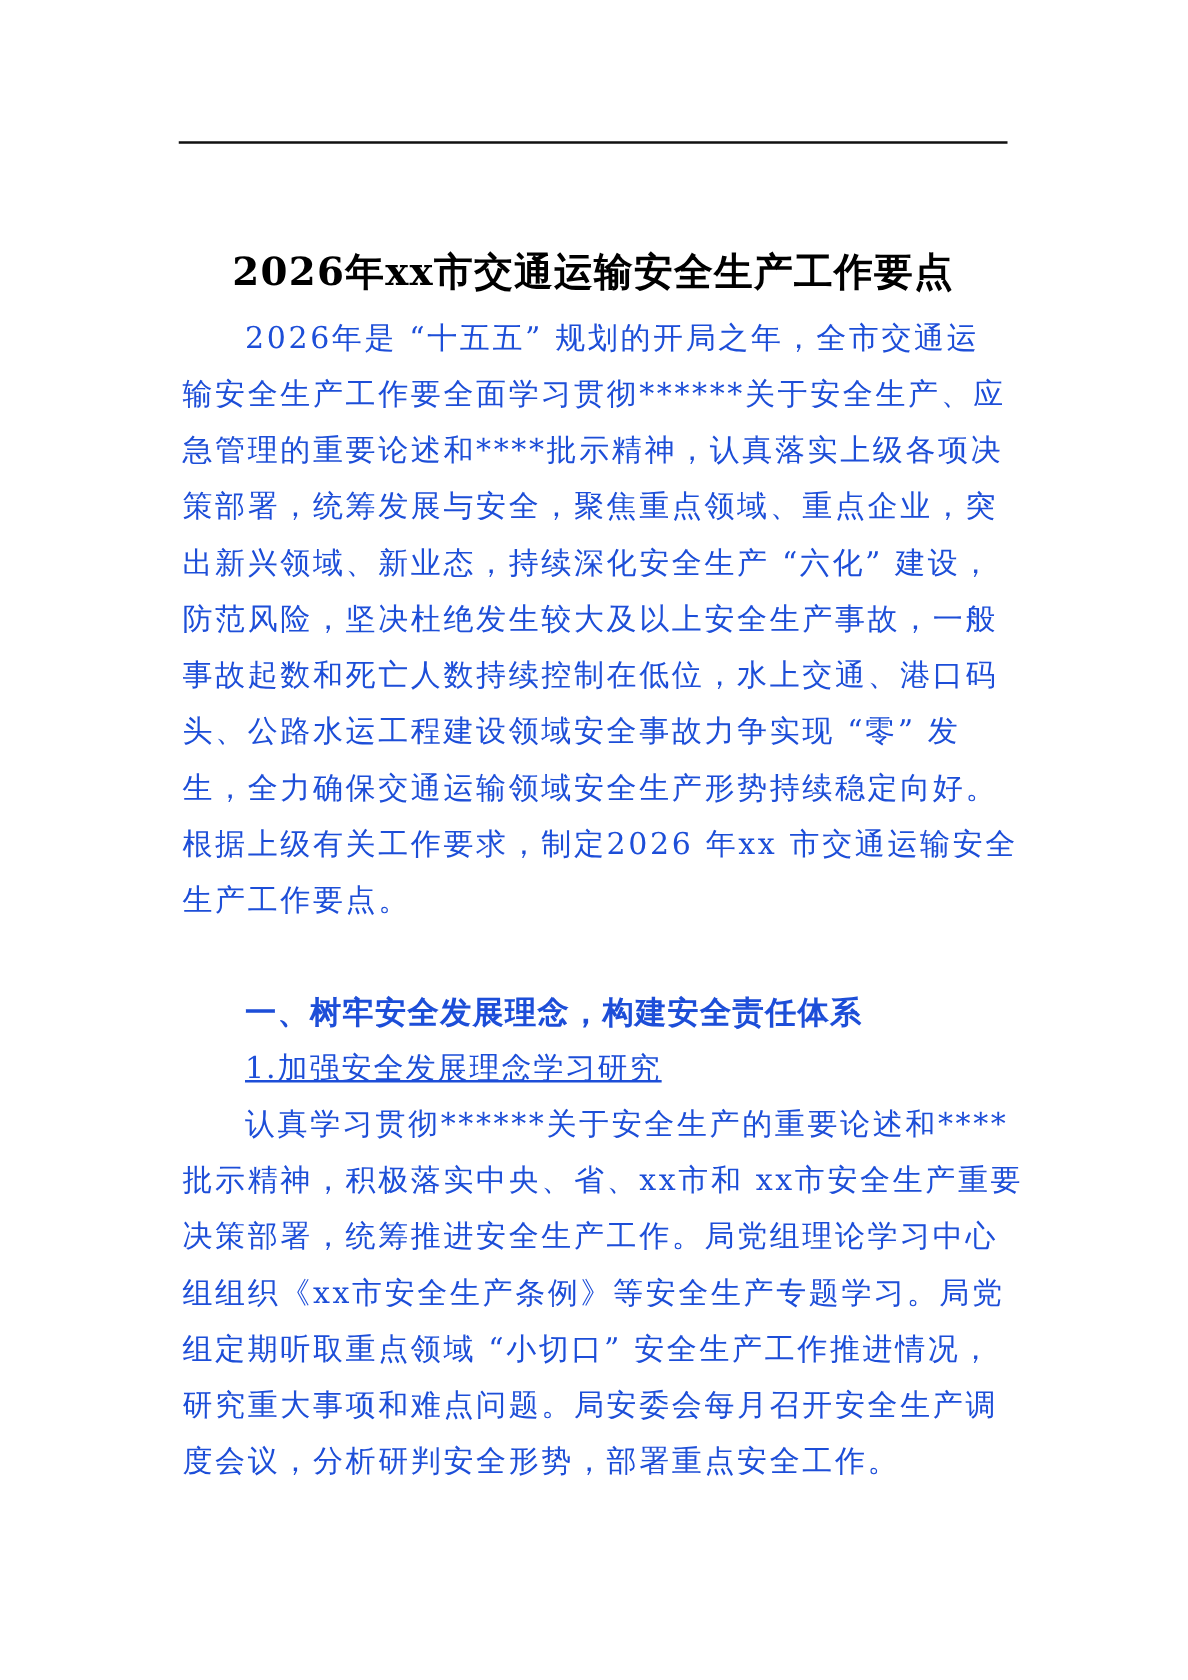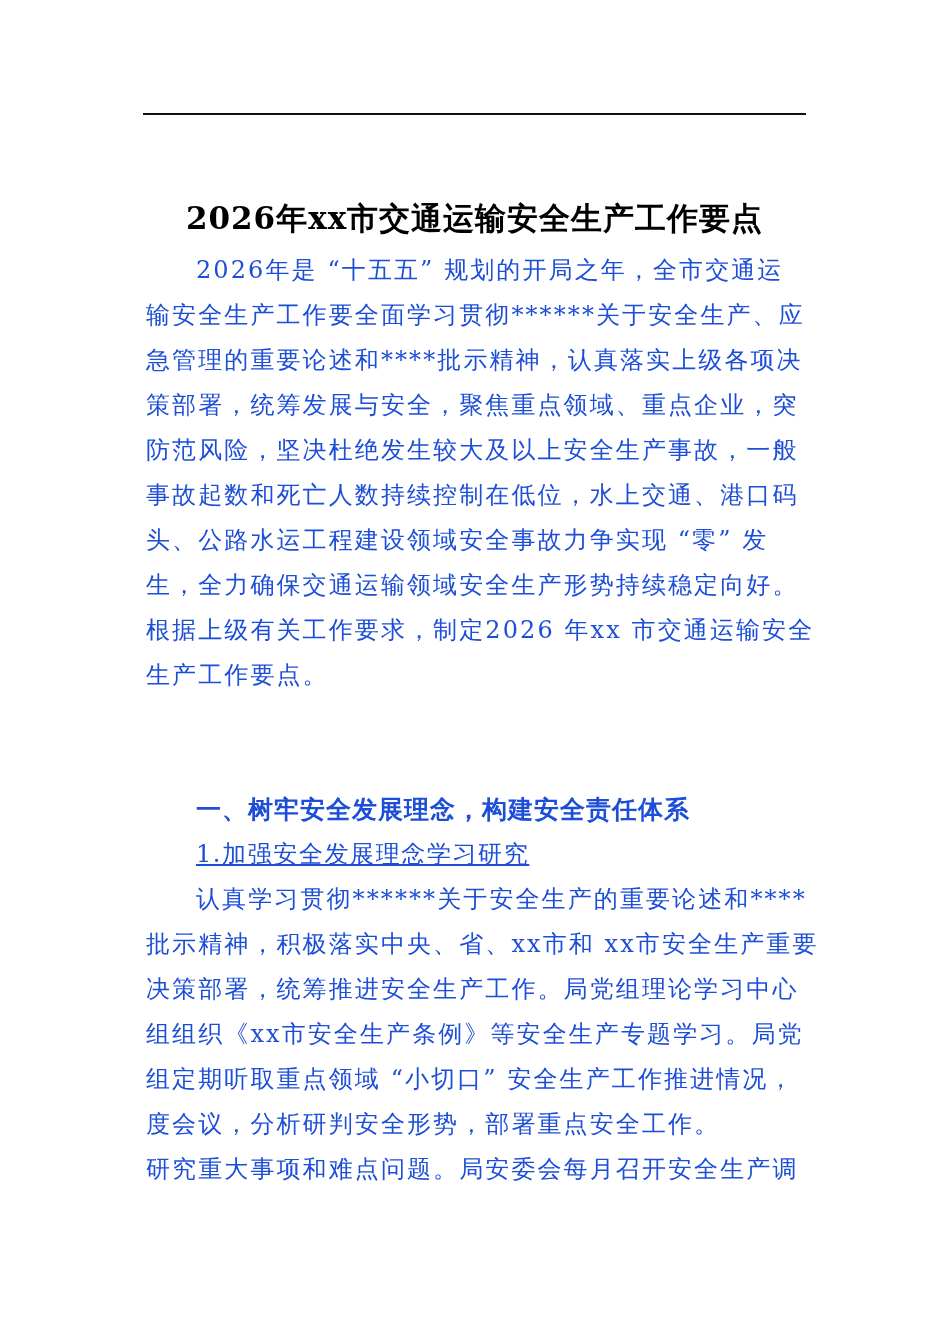--- a/index.html
+++ b/index.html
@@ -78,33 +78,34 @@
 
   <div class="top-rule"></div>
 
   <div class="title">2026年xx市交通运输安全生产工作要点</div>
 
   <div class="body-block" style="top:248px;">
     <div class="line indent">2026年是 “十五五” 规划的开局之年，全市交通运</div>
     <div class="line">输安全生产工作要全面学习贯彻******关于安全生产、应</div>
     <div class="line">急管理的重要论述和****批示精神，认真落实上级各项决</div>
     <div class="line">策部署，统筹发展与安全，聚焦重点领域、重点企业，突</div>
+    <div class="line">出新兴领域、新业态，持续深化安全生产 “六化” 建设，</div>
     <div class="line">防范风险，坚决杜绝发生较大及以上安全生产事故，一般</div>
     <div class="line">事故起数和死亡人数持续控制在低位，水上交通、港口码</div>
     <div class="line">头、公路水运工程建设领域安全事故力争实现 “零” 发</div>
     <div class="line">生，全力确保交通运输领域安全生产形势持续稳定向好。</div>
     <div class="line">根据上级有关工作要求，制定2026 年xx 市交通运输安全</div>
     <div class="line">生产工作要点。</div>
   </div>
 
   <div class="body-block" style="top:787px;">
     <div class="line indent heading1">一、树牢安全发展理念，构建安全责任体系</div>
     <div class="line indent heading2">1.加强安全发展理念学习研究</div>
     <div class="line indent">认真学习贯彻******关于安全生产的重要论述和****</div>
     <div class="line">批示精神，积极落实中央、省、xx市和 xx市安全生产重要</div>
     <div class="line">决策部署，统筹推进安全生产工作。局党组理论学习中心</div>
     <div class="line">组组织《xx市安全生产条例》等安全生产专题学习。局党</div>
     <div class="line">组定期听取重点领域 “小切口” 安全生产工作推进情况，</div>
+    <div class="line">研究重大事项和难点问题。局安委会每月召开安全生产调</div>
     <div class="line">度会议，分析研判安全形势，部署重点安全工作。</div>
-    <div class="line">研究重大事项和难点问题。局安委会每月召开安全生产调</div>
   </div>
 
 </div>
 
 </body></html>

